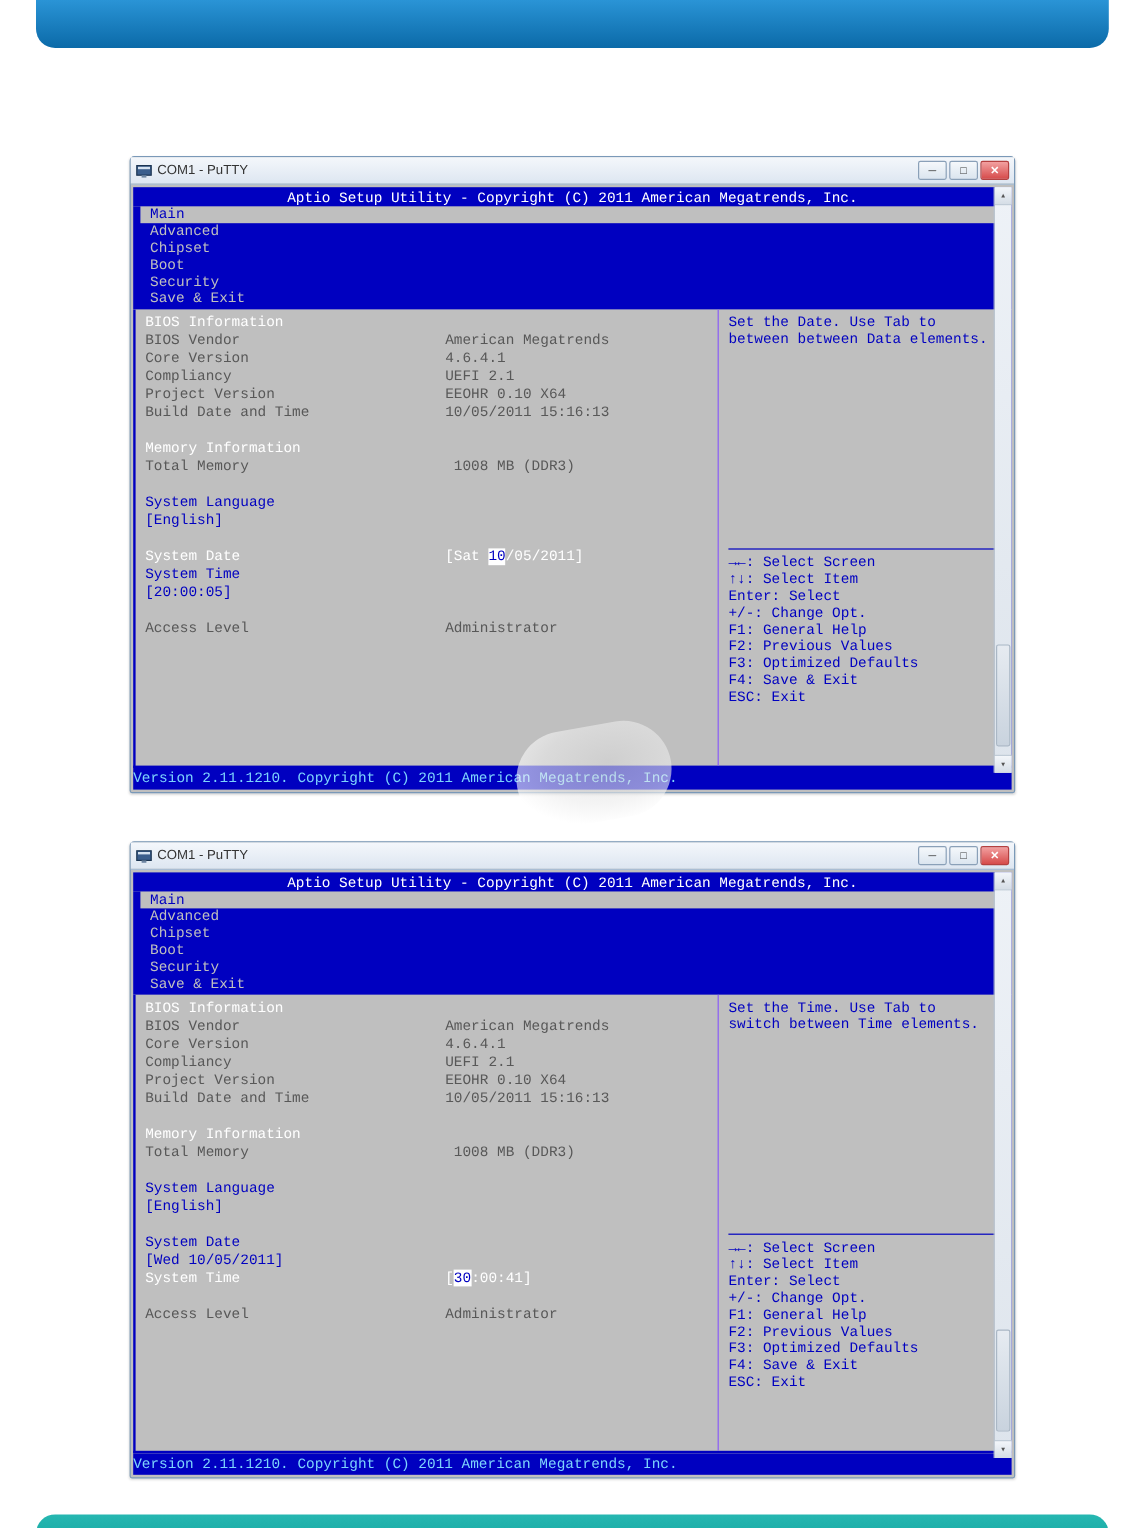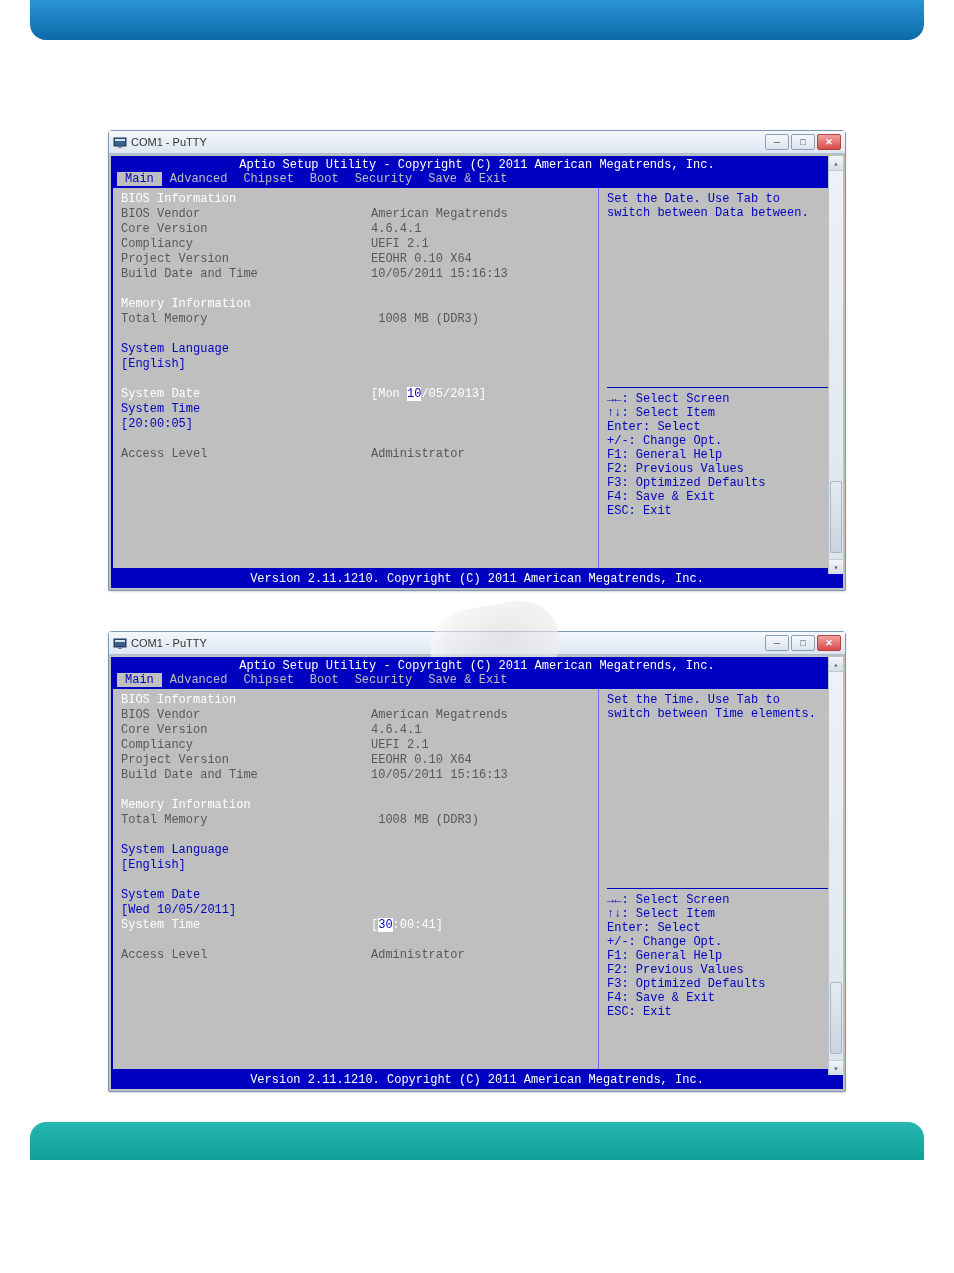--- a/index.html
+++ b/index.html
@@ -111,20 +111,21 @@
     background:#0000c0;
     color:#ffffff;
     text-align:center;
     padding:2px 0 0 0;
   }
   .menu-bar {
     background:#0000c0;
     color:#bfbfbf;
     display:flex;
     padding:0 6px 2px 6px;
+    flex-direction:column;
   }
   .menu-item {
     padding:0 8px;
   }
   .menu-item.active {
     background:#bfbfbf;
     color:#0000c0;
   }
   .bios-body {
     display:flex;
@@ -153,22 +154,21 @@
   .row .value { flex:1; white-space:pre;}
   .white { color:#ffffff; }
   .blue-text { color:#0000c0;flex-direction:column; }
   .spacer-row { height:15px; }
   .help-divider{
     border-top:1px solid #0000c0;
     margin:2px 0 4px 0;
   }
   .bios-footer{
     background:#0000c0;
-    color:#ffffff;
-    text-align:center;
+    color:#7dd3fc;
     padding:2px 0;
   }
 </style>
 </head>
 <body>
 
 <div class="top-banner"></div>
 
 <div class="putty-window">
   <div class="titlebar">
@@ -232,36 +232,36 @@
               <span class="value"> 1008 MB (DDR3)</span>
             </div>
           <div class="spacer-row"></div>
           <div class="row blue-text">
               <span class="label">System Language</span>
               <span class="value">[English]</span>
             </div>
           <div class="spacer-row"></div>
           <div class="row">
             <span class="label white">System Date</span>
-            <span class="value white"><span>[Mon </span><span style="background:#ffffff;color:#0000c0;text-align:center;">10</span><span>/05/2013]</span></span>
+            <span class="value white"><span>[Sat </span><span style="background:#ffffff;color:#0000c0;text-align:center;">10</span><span>/05/2011]</span></span>
           </div>
           <div class="row blue-text">
               <span class="label">System Time</span>
               <span class="value">[20:00:05]</span>
             </div>
           <div class="spacer-row"></div>
           <div class="row">
               <span class="label">Access Level</span>
               <span class="value">Administrator</span>
             </div>
         </div>
 
         <div class="panel-right">
           <div>Set the Date. Use Tab to</div>
-          <div>switch between Data between.</div>
+          <div>between between Data elements.</div>
           <div style="height:165px;"></div>
           <div class="help-divider"></div>
           <div>→←: Select Screen</div>
           <div>↑↓: Select Item</div>
           <div>Enter: Select</div>
           <div>+/-: Change Opt.</div>
           <div>F1: General Help</div>
           <div>F2: Previous Values</div>
           <div>F3: Optimized Defaults</div>
           <div>F4: Save &amp; Exit</div>

